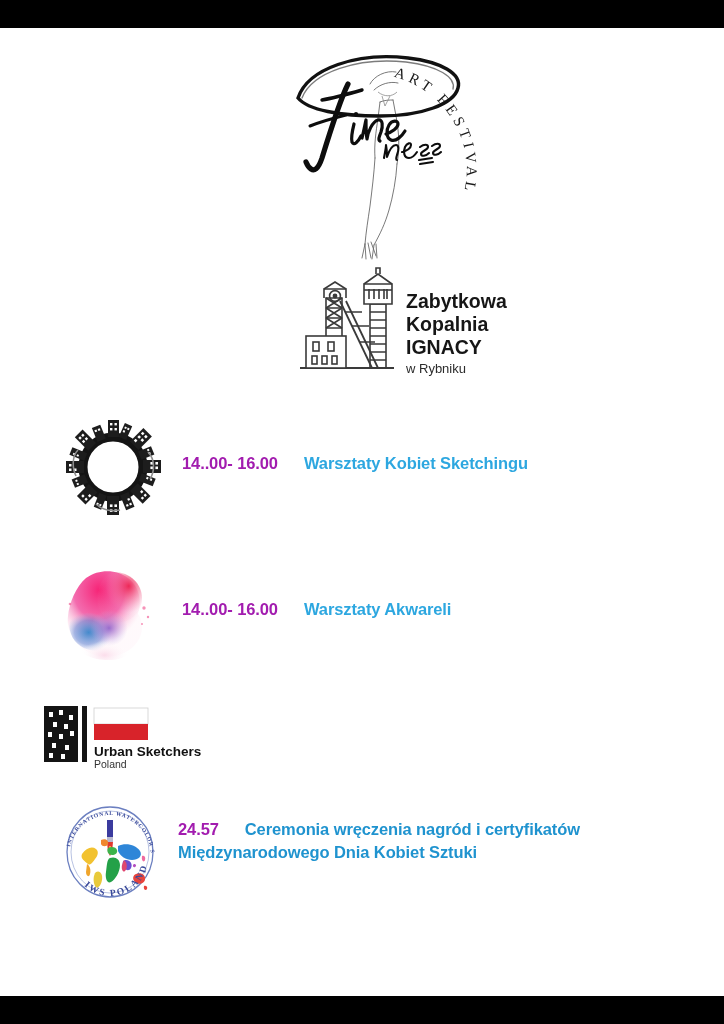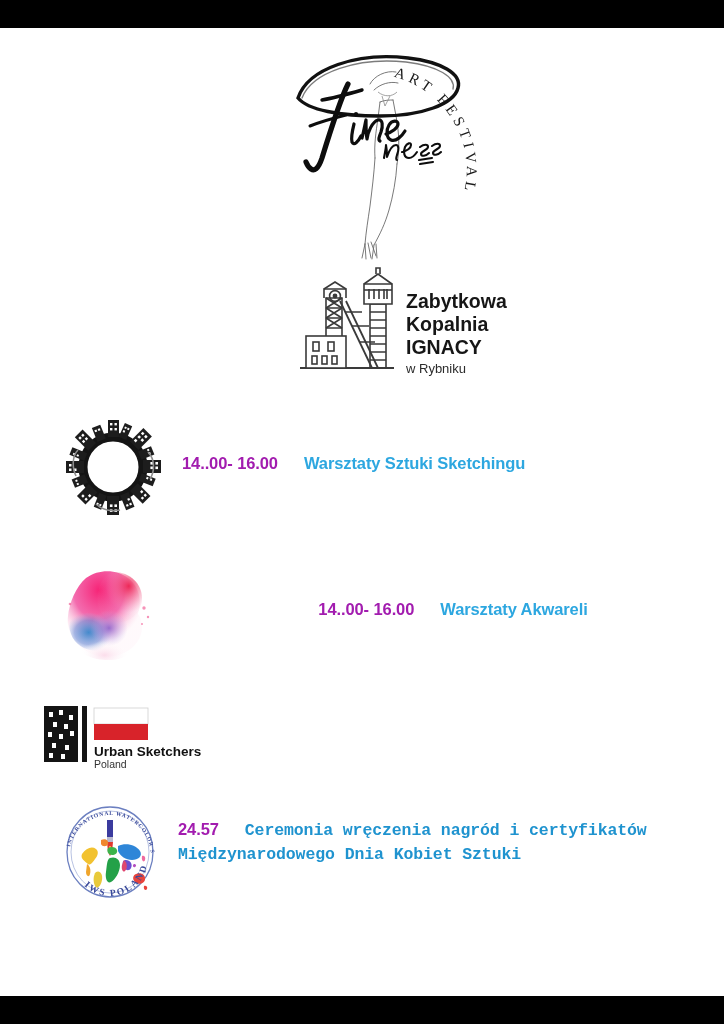--- a/index.html
+++ b/index.html
@@ -90,34 +90,33 @@
     white-space: nowrap;
   }
   .t-gap { display: inline-block; width: 26px; }
   .t-blue {
     color: #2da7e0;
     font-weight: 600;
   }
   .t-blue-dark {
     color: #1f93cf;
     font-weight: 600;
-    font-family: Liberation Mono, monospace;
   }
   .t-black {
     color: #161616;
     font-weight: 700;
   }
 
   
   .row-1 { padding-left: 62px; min-height: 112px; }
   .row-1 .row-icon { width: 102px; height: 102px; margin-top: 32px; }
   .row-1 .row-body { padding-left: 18px; padding-top: 68px; }
 
   
-  .row-2 { padding-left: 56px; min-height: 110px; margin-top: 28px; text-align: center; }
+  .row-2 { padding-left: 56px; min-height: 110px; margin-top: 28px; }
   .row-2 .row-icon { width: 108px; height: 100px; margin-top: 18px; }
   .row-2 .row-body { padding-left: 18px; padding-top: 52px; }
 
   
   .row-3 { padding-left: 42px; min-height: 96px; margin-top: 26px; }
   .row-3 .row-icon { width: 128px; height: 70px; margin-top: 12px; }
   .row-3 .row-body { padding-left: 10px; padding-top: 4px; }
   .row-3 .row-text { max-width: 476px; }
 
   
@@ -345,21 +344,21 @@
               <g fill="none" stroke="#8e8e8e" stroke-width="1.6">
                 <path d="M16 34 C10 40 10 52 14 60"></path>
                 <path d="M86 36 C93 43 93 55 88 63"></path>
                 <path d="M34 88 C40 94 50 96 58 94"></path>
               </g>
             </g>
           </svg>
         </div>
         <div class="row-body">
           <div class="row-text">
-            <span class="t-time">14..00- 16.00</span><span class="t-gap"></span><span class="t-blue">Warsztaty Sztuki Sketchingu</span>
+            <span class="t-time">14..00- 16.00</span><span class="t-gap"></span><span class="t-blue">Warsztaty Kobiet Sketchingu</span>
           </div>
         </div>
       </div>
 
       <div class="row row-2">
         <div class="row-icon">
           <svg viewBox="0 0 108 100" width="108" height="100" xmlns="http://www.w3.org/2000/svg">
             <defs>
               <radialGradient id="wcPink" cx="42%" cy="22%" r="62%">
                 <stop offset="0%" stop-color="#f6186f" stop-opacity="0.95"></stop>

